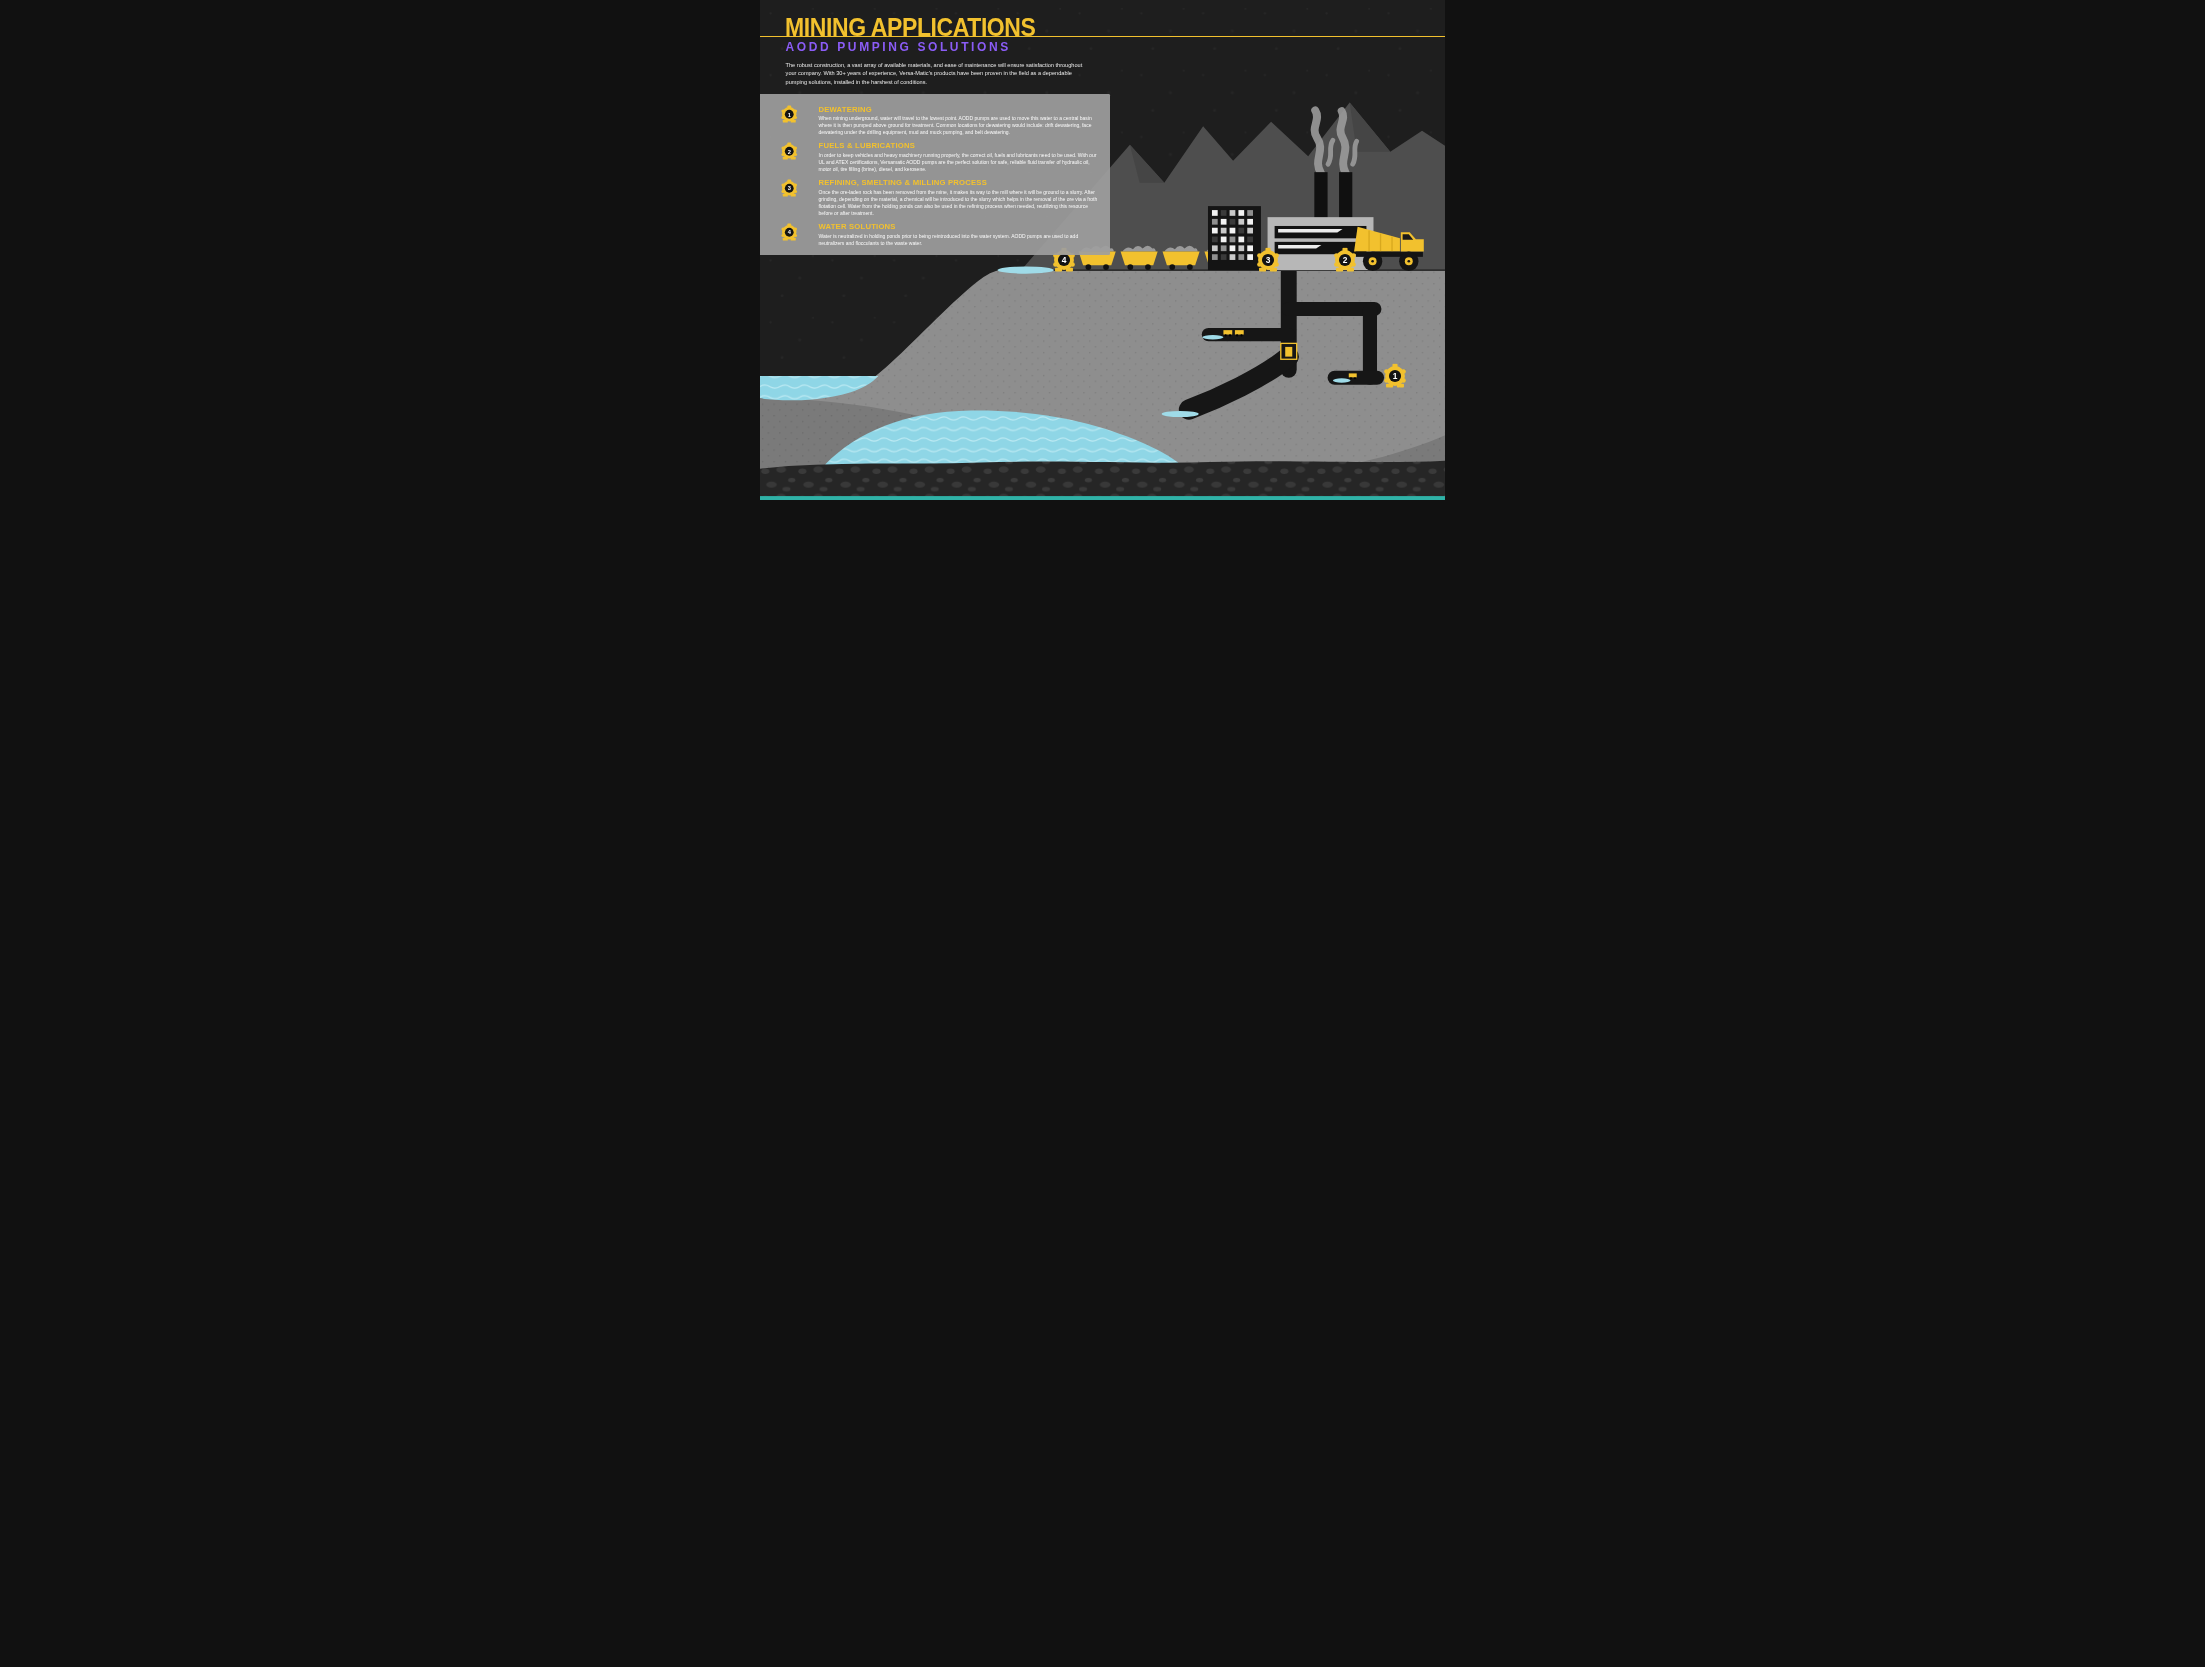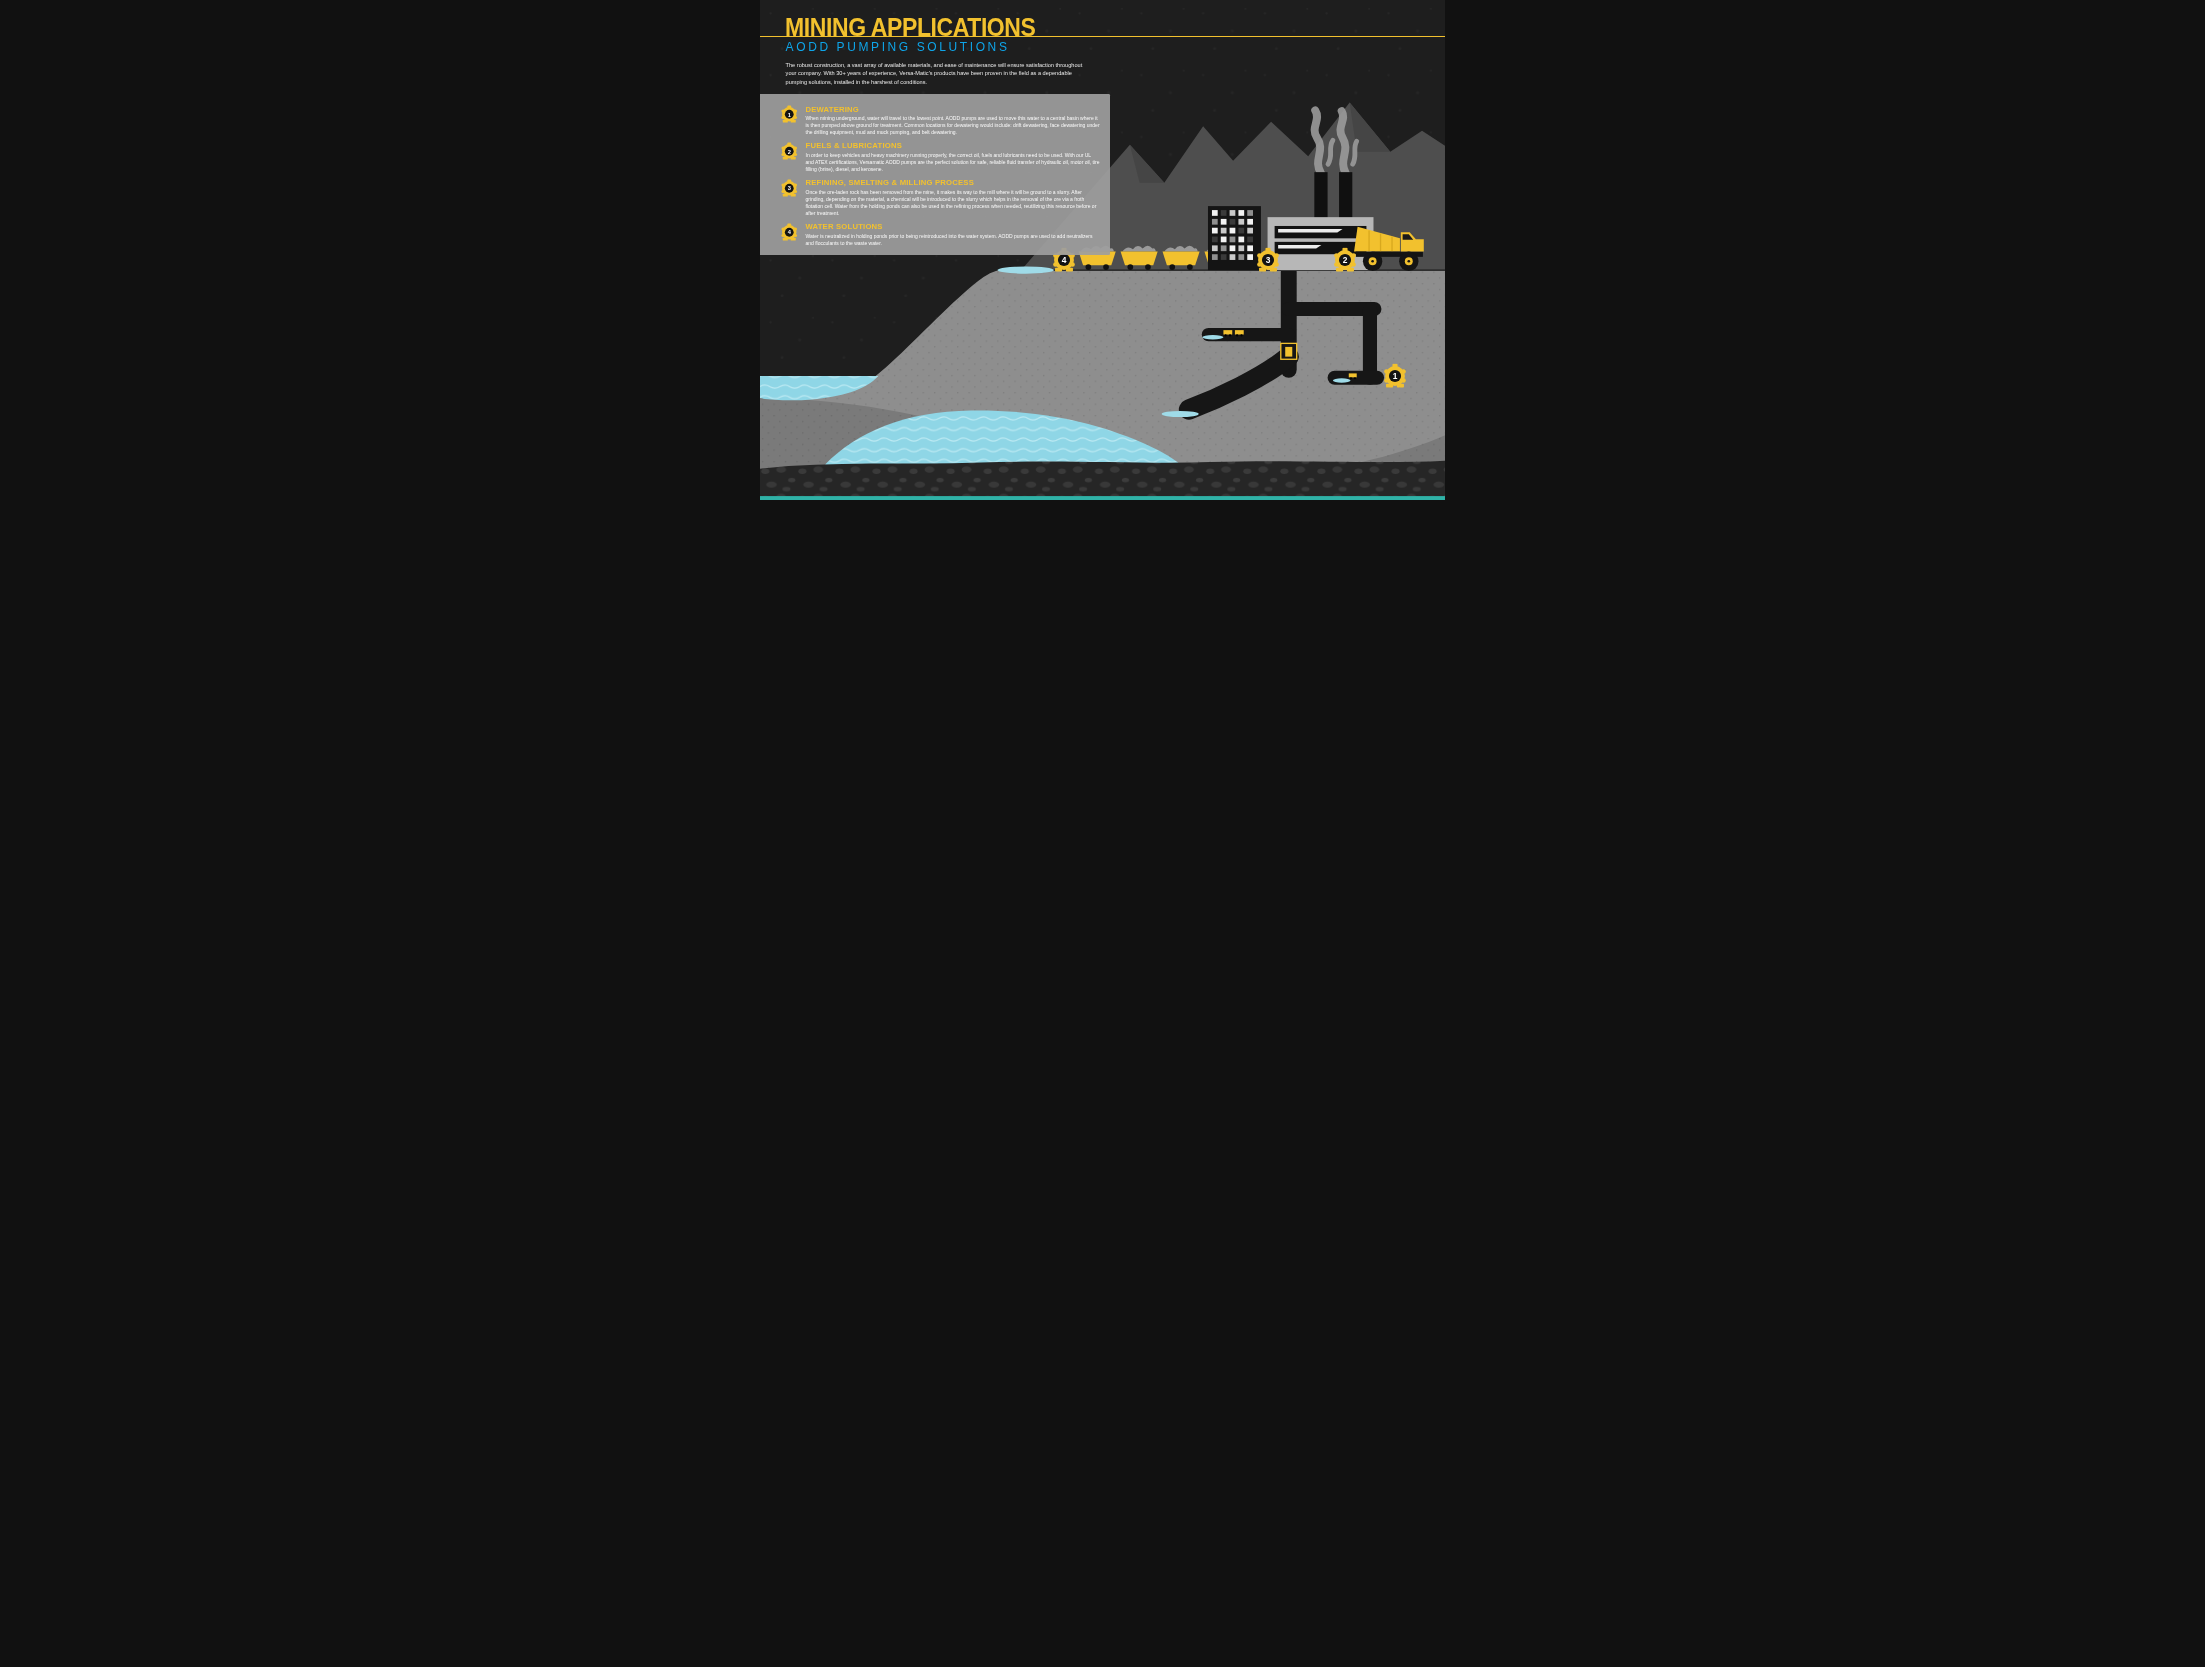--- a/index.html
+++ b/index.html
@@ -14,34 +14,34 @@
   .scene{position:absolute;inset:0;}
   
   .hdr-rule{position:absolute;top:36px;left:0;width:100%;height:1.3px;background:#F2C12E;z-index:5;}
   .hdr-title{
     position:absolute;top:13.2px;left:25px;z-index:6;
     color:#F2C12E;font-size:23px;font-weight:800;letter-spacing:-0.4px;
     transform:scaleY(1.10);transform-origin:top left;white-space:nowrap;
   }
   .hdr-sub{
     position:absolute;top:40px;left:25.6px;z-index:6;
-    color:#0ea5e9;font-size:12px;font-weight:400;letter-spacing:2.6px;white-space:nowrap;
+    color:#8b5cf6;font-size:12px;font-weight:700;letter-spacing:2.6px;white-space:nowrap;
   }
   .hdr-intro{
     position:absolute;top:61px;left:25.6px;width:298px;z-index:6;
     color:#E9E9E9;font-size:5.6px;line-height:1.5;
   }
   
   .panel{
     position:absolute;top:94px;left:0;width:350px;height:161px;z-index:6;
     background:rgba(158,158,158,0.92);
     padding:10.6px 9.7px 0 20px;box-sizing:border-box;
     border-radius:0 1.3px 1.3px 0;
   }
-  .section{display:flex;gap:7px;margin-bottom:5.3px;}
+  .section{display:flex;gap:20px;margin-bottom:5.3px;}
   .sec-icon{flex:0 0 18.5px;}
   .sec-text{flex:1;}
   .sec-title{color:#F2C12E;font-size:7.7px;font-weight:800;letter-spacing:0.2px;margin-bottom:1.3px;}
   .sec-body{color:#FAFAFA;font-size:5px;line-height:1.42;}
   
   .pump-badge{position:relative;display:block;}
   .pump-badge svg{display:block;width:100%;height:100%;}
   .pump-badge .num{
     position:absolute;inset:0;display:flex;align-items:center;justify-content:center;
     color:#FFFFFF;font-weight:bold;

